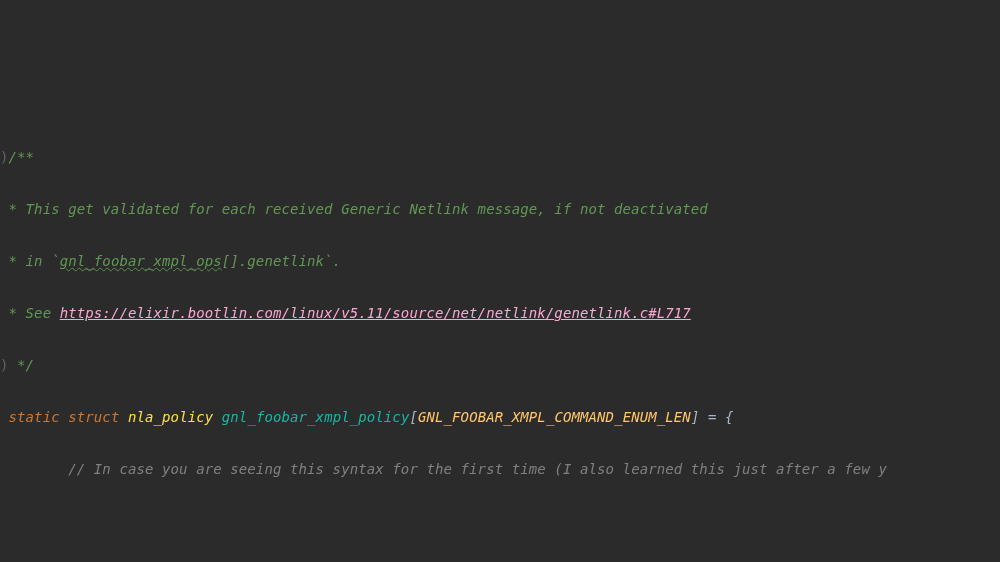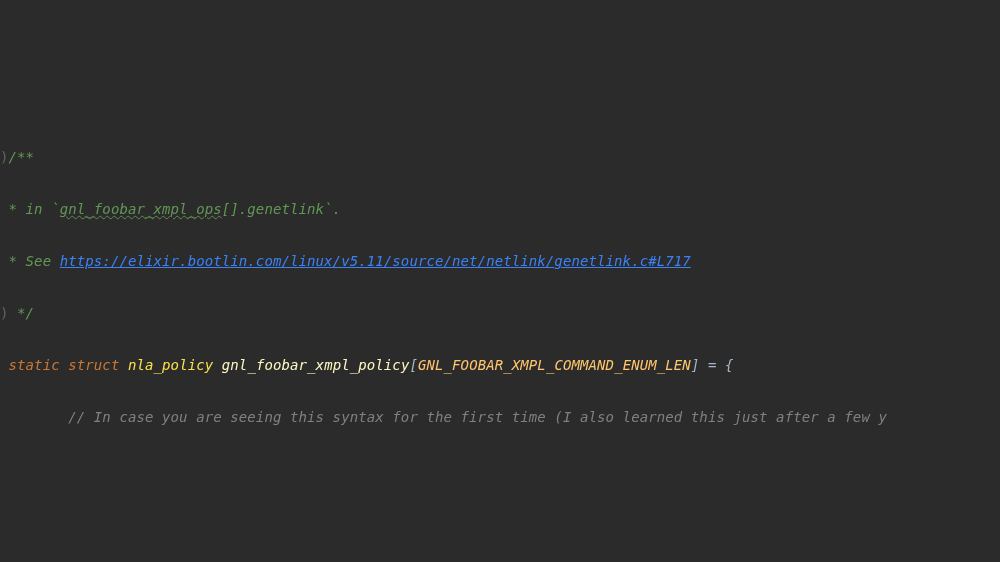--- a/index.html
+++ b/index.html
@@ -20,38 +20,39 @@
   }
   .gutter-frag { color: #606366; font-style: normal; }
   .comment-block { color: #629755; }
   .underline-wavy {
     text-decoration: underline;
     text-decoration-style: wavy;
     text-decoration-color: #5f8c4e;
     text-decoration-thickness: 1px;
   }
   .link {
-    color: #3b82f6;
+    color: #f9a8d4;
     text-decoration: underline;
   }
   .keyword { color: #cc7832; font-weight: 500; }
   .type { color: #fde047; }
-  .ident { color: #fef9c3; }
+  .ident { color: #14b8a6; }
   .macro { color: #ffc66d; font-style: italic; text-align: right; }
   .op { color: #a9b7c6; }
   .line-comment { color: #808080; font-style: italic; text-align: center; }
   .row { display: block; height: 26px; }
 </style>
 </head>
 <body>
 
 
 
 <div>
 <span class="row"><span class="gutter-frag">)</span><span class="comment-block">/**</span></span>
+<span class="row"><span class="comment-block"> * This get validated for each received Generic Netlink message, if not deactivated</span></span>
 <span class="row"><span class="comment-block"><span> * in `</span><span class="underline-wavy">gnl_foobar_xmpl_ops</span><span>[].genetlink`.</span></span></span>
 <span class="row"><span class="comment-block"><span> * See </span><span class="link">https://elixir.bootlin.com/linux/v5.11/source/net/netlink/genetlink.c#L717</span></span></span>
 <span class="row"><span class="gutter-frag">)</span><span class="comment-block"> */</span></span>
 <span class="row"><span> </span><span class="keyword">static</span> <span class="keyword">struct</span> <span class="type">nla_policy</span> <span class="ident">gnl_foobar_xmpl_policy</span><span class="op">[</span><span class="macro">GNL_FOOBAR_XMPL_COMMAND_ENUM_LEN</span><span class="op">]</span><span class="op"> = </span><span class="op">{</span></span>
 <span class="row"><span>        </span><span class="line-comment">// In case you are seeing this syntax for the first time (I also learned this just after a few y</span></span>
 <span class="row"></span>
 
 
 
 

